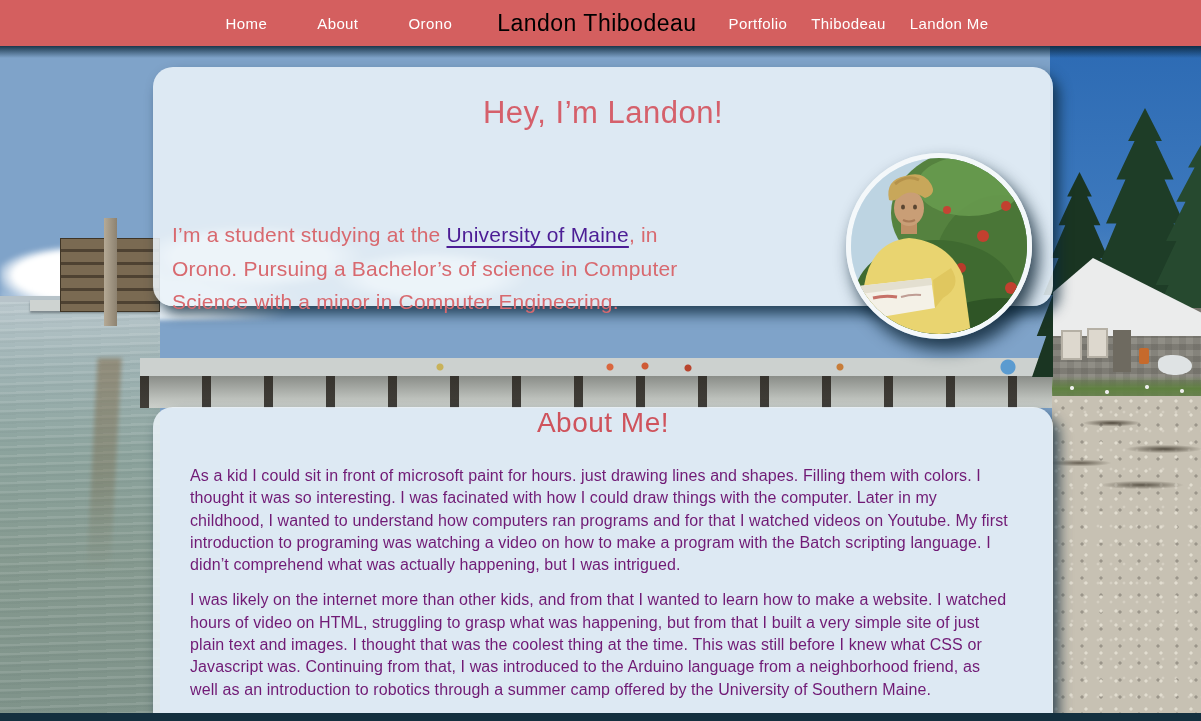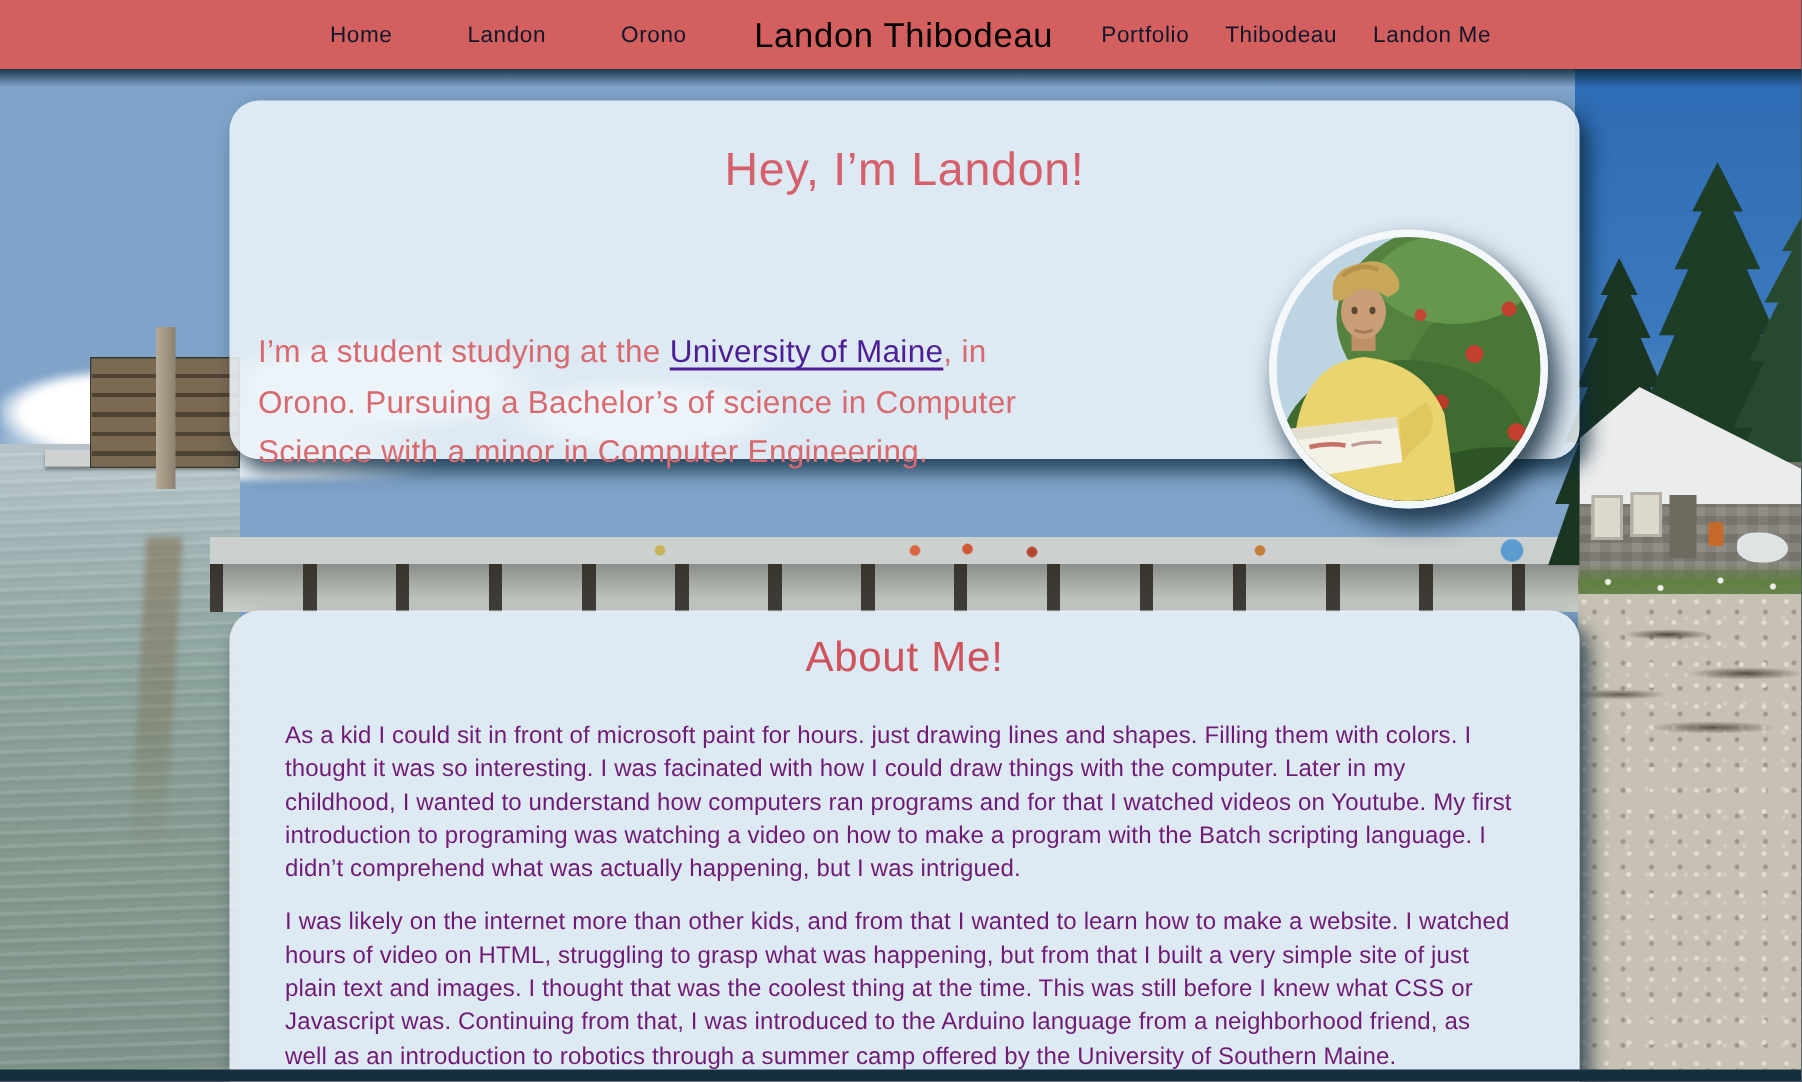--- a/index.html
+++ b/index.html
@@ -75,36 +75,36 @@
                radial-gradient(55px 6px at 112px 44px,rgba(55,48,36,.8),transparent 70%),
                radial-gradient(45px 5px at 28px 58px,rgba(60,52,40,.7),transparent 70%),
                radial-gradient(60px 6px at 90px 80px,rgba(55,48,36,.75),transparent 70%);}
   .bottom-strip{left:0;top:713px;width:1201px;height:8px;background:#14303f;z-index:20;}
 
   
   .navbar{position:absolute;top:0;left:0;right:0;height:46px;background:#d45f5f;
     display:flex;align-items:center;justify-content:center;z-index:30;}
   .navbar:after{content:"";position:absolute;top:46px;left:0;right:0;height:12px;
     background:linear-gradient(180deg,rgba(10,36,54,.85),rgba(10,36,54,0));}
-  .nav-link{color:#0f172a;font-size:15px;margin:0 25px;cursor:pointer;letter-spacing:.4px;white-space:nowrap;}
+  .nav-link{color:#ffffff;font-size:15px;margin:0 25px;cursor:pointer;letter-spacing:.4px;white-space:nowrap;}
   .nav-right .nav-link{margin:0 12px;}
   .brand{color:#000000;font-size:23px;font-weight:500;margin:0 20px;letter-spacing:.5px;white-space:nowrap;cursor:pointer;}
 
   
   .card{position:absolute;left:153px;width:900px;background:rgba(235,242,248,.88);
     border-radius:20px;box-shadow:6px 8px 13px rgba(12,40,58,.78);z-index:10;}
   .card-hero{top:67px;height:239px;}
   .card-about{top:407px;height:340px;}
   .hero-heading{margin:0;padding-top:28px;text-align:center;color:#d5606b;
     font-size:31px;font-weight:500;letter-spacing:.5px;}
   .hero-body{position:absolute;left:19px;top:130px;width:552px;
     font-size:21px;line-height:33.5px;color:#d8696f;letter-spacing:.2px;}
   .hero-link{color:#4c1d95;text-decoration:underline;text-decoration-thickness:1.5px;
     text-underline-offset:4px;cursor:pointer;}
-  .about-heading{margin:0;padding-top:15px;text-align:center;color:#cf535c;
+  .about-heading{margin:0;padding-top:0;text-align:center;color:#cf535c;
     font-size:28px;font-weight:500;letter-spacing:.5px;}
   .about-text{margin:26px 42px 0 37px;font-size:16px;line-height:22.3px;
     color:#701a75;letter-spacing:.1px;}
   .about-text p{margin:0 0 13px 0;}
 
   
   .photo{position:absolute;left:846px;top:153px;width:176px;height:176px;border-radius:50%;
     border:5px solid #f4f8fa;overflow:hidden;z-index:12;
     box-shadow:6px 10px 16px 1px rgba(10,34,50,.8);}
   .photo svg{display:block;}
@@ -185,21 +185,21 @@
     <h2 class="about-heading">About Me!</h2>
     <div class="about-text">
       <p>As a kid I could sit in front of microsoft paint for hours. just drawing lines and shapes. Filling them with colors. I thought it was so interesting. I was facinated with how I could draw things with the computer. Later in my childhood, I wanted to understand how computers ran programs and for that I watched videos on Youtube. My first introduction to programing was watching a video on how to make a program with the Batch scripting language. I didn’t comprehend what was actually happening, but I was intrigued.</p>
       <p>I was likely on the internet more than other kids, and from that I wanted to learn how to make a website. I watched hours of video on HTML, struggling to grasp what was happening, but from that I built a very simple site of just plain text and images. I thought that was the coolest thing at the time. This was still before I knew what CSS or Javascript was. Continuing from that, I was introduced to the Arduino language from a neighborhood friend, as well as an introduction to robotics through a summer camp offered by the University of Southern Maine.</p>
     </div>
   </section>
 
   <nav class="navbar">
     <div class="nav-left" style="display:flex;align-items:center;">
       <span class="nav-link">Home</span>
-      <span class="nav-link">Landon</span>
+      <span class="nav-link">About</span>
       <span class="nav-link">Orono</span>
     </div>
     <span class="brand">Landon Thibodeau</span>
     <div class="nav-right" style="display:flex;align-items:flex-end;">
       <span class="nav-link">Portfolio</span>
       <span class="nav-link">Thibodeau</span>
       <span class="nav-link">Landon Me</span>
     </div>
   </nav>
 

